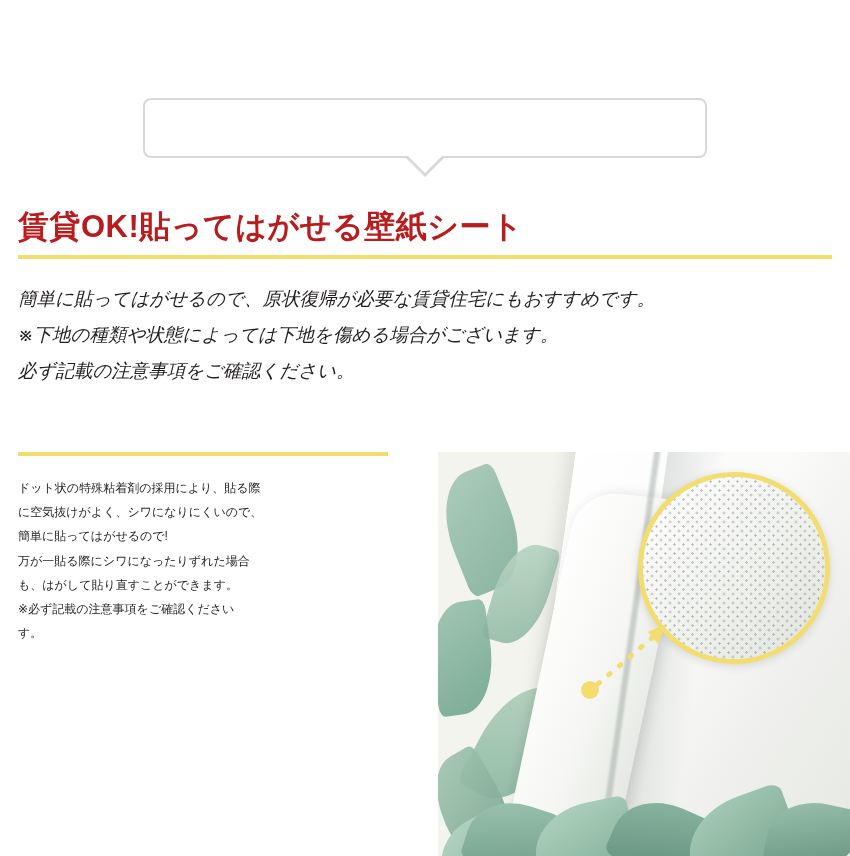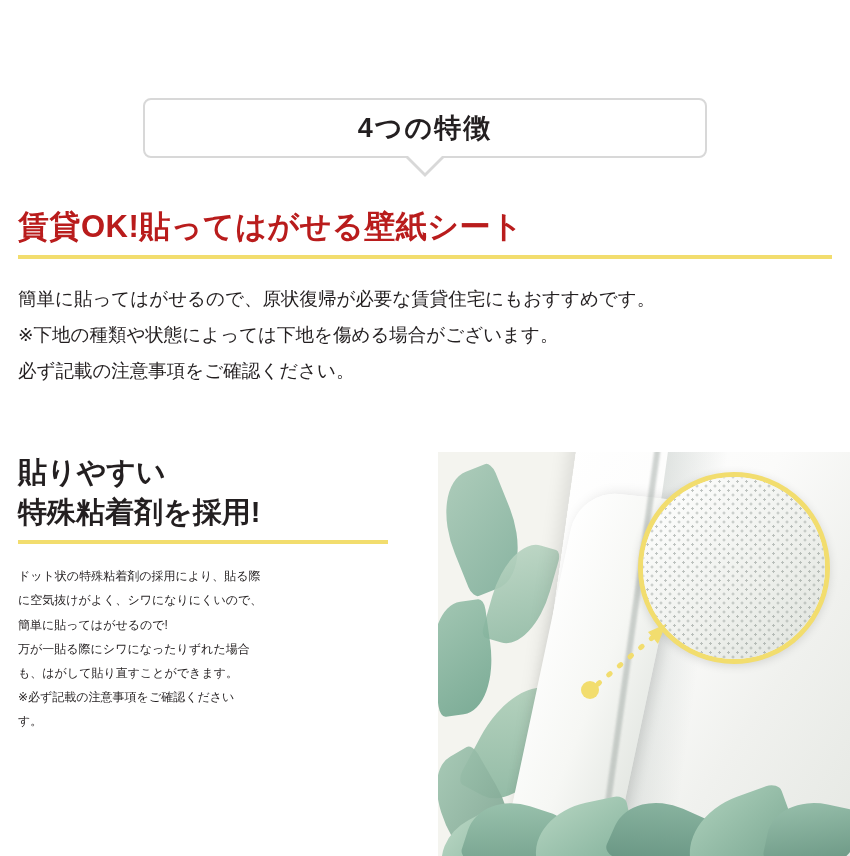--- a/index.html
+++ b/index.html
@@ -94,20 +94,21 @@
     background: #f2dd6e;
     margin-bottom: 22px;
   }
   .s1-body {
     font-size: 18.5px;
     line-height: 1.95;
     color: #231f20;
   }
   .s1-body div {
     white-space: nowrap;
+    font-style: italic;
   }
 
   
   .section2-left {
     position: absolute;
     top: 452px;
     left: 18px;
     width: 420px;
   }
   .s2-heading {
@@ -274,41 +275,36 @@
     white-space: nowrap;
   }
 </style>
 </head>
 <body>
 
 <div class="page">
 
   <div class="ribbon-wrap">
     <div class="ribbon">
-      <div class="ribbon-title">4つの特徴</div>
       <div class="ribbon-notch-outer"></div>
       <div class="ribbon-notch-inner"></div>
     </div>
   </div>
 
   <div class="section1">
     <h2 class="s1-heading">賃貸OK!貼ってはがせる壁紙シート</h2>
     <div class="s1-rule"></div>
     <div class="s1-body">
       <div>簡単に貼ってはがせるので、原状復帰が必要な賃貸住宅にもおすすめです。</div>
       <div>※下地の種類や状態によっては下地を傷める場合がございます。</div>
       <div>必ず記載の注意事項をご確認ください。</div>
     </div>
   </div>
 
   <div class="section2-left">
-    <h2 class="s2-heading">
-      <div>貼りやすい</div>
-      <div>特殊粘着剤を採用!</div>
-    </h2>
     <div class="s2-rule"></div>
     <div class="s2-body">
       <div>ドット状の特殊粘着剤の採用により、貼る際</div>
       <div>に空気抜けがよく、シワになりにくいので、</div>
       <div>簡単に貼ってはがせるので!</div>
       <div>万が一貼る際にシワになったりずれた場合</div>
       <div>も、はがして貼り直すことができます。</div>
       <div>※必ず記載の注意事項をご確認ください</div>
       <div>す。</div>
     </div>

